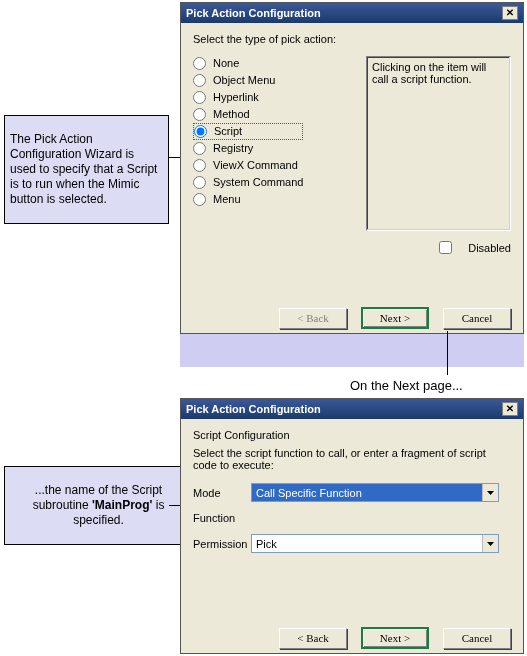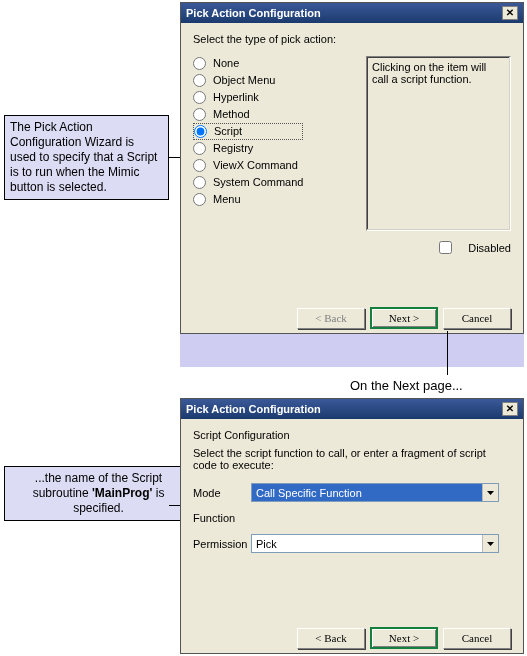--- a/index.html
+++ b/index.html
@@ -9,21 +9,21 @@
     font-size: 11px;
     background: #fff;
     width: 527px;
     height: 656px;
     position: relative;
   }
   .callout {
     position: absolute;
     background: #dcdcf5;
     border: 1px solid #000;
-    padding: 4px 5px;
+    padding: 16px 5px;
     font-size: 12px;
     line-height: 1.25;
     font-family: Arial, sans-serif;
   }
   .dialog {
     position: absolute;
     background: #ece9d8;
     border: 1px solid #555;
   }
   .titlebar {
@@ -88,21 +88,21 @@
     padding: 6px 12px 10px 0;
     border-top: 0;
   }
   .btn-row button {
     font-family: Tahoma;
     font-size: 11px;
     width: 68px; height: 21px;
     background: #ece9d8;
     border: 1px solid #808080;
     border-top-color:#fff;border-left-color:#fff;
-    margin-left: 5px;
+    margin-left: 14px;
     box-shadow: 1px 1px 0 #404040;
   }
   .btn-row button.default {
     border: 2px solid #15803d;
     box-shadow: inset 1px 1px 0 #fff, inset -1px -1px 0 #808080;
     height: 22px;
   }
   .btn-row button:disabled { color:#808080; }
   .gap-band {
     position: absolute;

